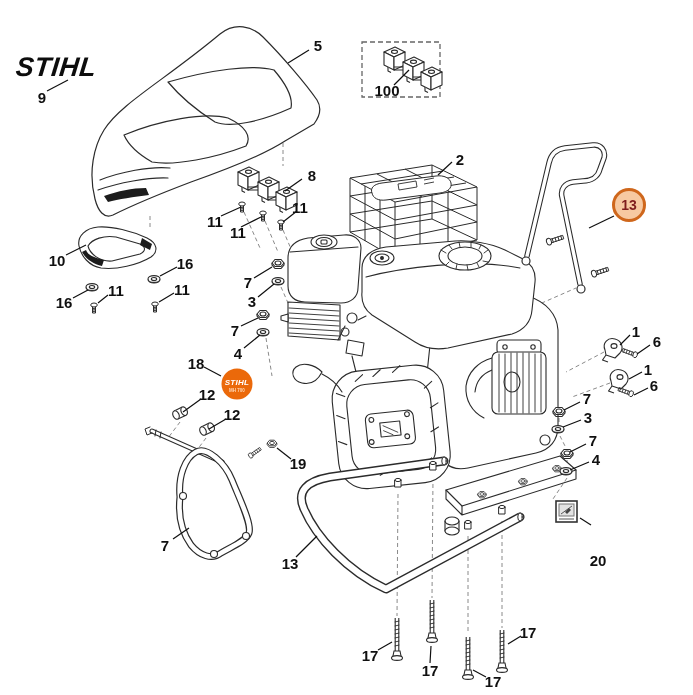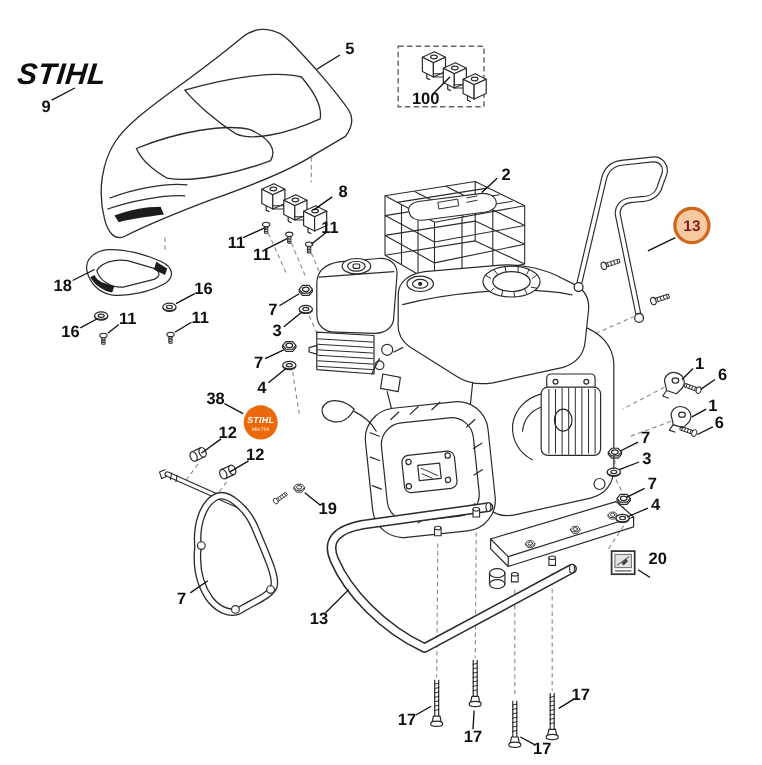--- a/index.html
+++ b/index.html
@@ -318,42 +318,42 @@
 <div class="hl">13</div>
 
 <span class="co" style="left:42px;top:97px">9</span>
 <span class="co" style="left:318px;top:45px">5</span>
 <span class="co" style="left:387px;top:90px">100</span>
 <span class="co" style="left:460px;top:159px">2</span>
 <span class="co" style="left:312px;top:175px">8</span>
 <span class="co" style="left:215px;top:221px">11</span>
 <span class="co" style="left:238px;top:232px">11</span>
 <span class="co" style="left:300px;top:207px">11</span>
-<span class="co" style="left:57px;top:260px">18</span>
+<span class="co" style="left:57px;top:260px">10</span>
 <span class="co" style="left:185px;top:263px">16</span>
 <span class="co" style="left:182px;top:289px">11</span>
 <span class="co" style="left:64px;top:302px">16</span>
 <span class="co" style="left:116px;top:290px">11</span>
 <span class="co" style="left:248px;top:282px">7</span>
 <span class="co" style="left:252px;top:301px">3</span>
 <span class="co" style="left:235px;top:330px">7</span>
 <span class="co" style="left:238px;top:353px">4</span>
-<span class="co" style="left:196px;top:363px">38</span>
+<span class="co" style="left:196px;top:363px">18</span>
 <span class="co" style="left:207px;top:394px">12</span>
 <span class="co" style="left:232px;top:414px">12</span>
 <span class="co" style="left:298px;top:463px">19</span>
 <span class="co" style="left:165px;top:545px">7</span>
 <span class="co" style="left:290px;top:563px">13</span>
 <span class="co" style="left:636px;top:331px">1</span>
 <span class="co" style="left:657px;top:341px">6</span>
 <span class="co" style="left:648px;top:369px">1</span>
 <span class="co" style="left:654px;top:385px">6</span>
 <span class="co" style="left:587px;top:398px">7</span>
 <span class="co" style="left:588px;top:417px">3</span>
 <span class="co" style="left:593px;top:440px">7</span>
 <span class="co" style="left:596px;top:459px">4</span>
-<span class="co" style="left:598px;top:508px">20</span>
+<span class="co" style="left:598px;top:560px">20</span>
 <span class="co" style="left:370px;top:655px">17</span>
 <span class="co" style="left:430px;top:670px">17</span>
 <span class="co" style="left:493px;top:681px">17</span>
 <span class="co" style="left:528px;top:632px">17</span>
 
 </div>
 
 </body></html>

